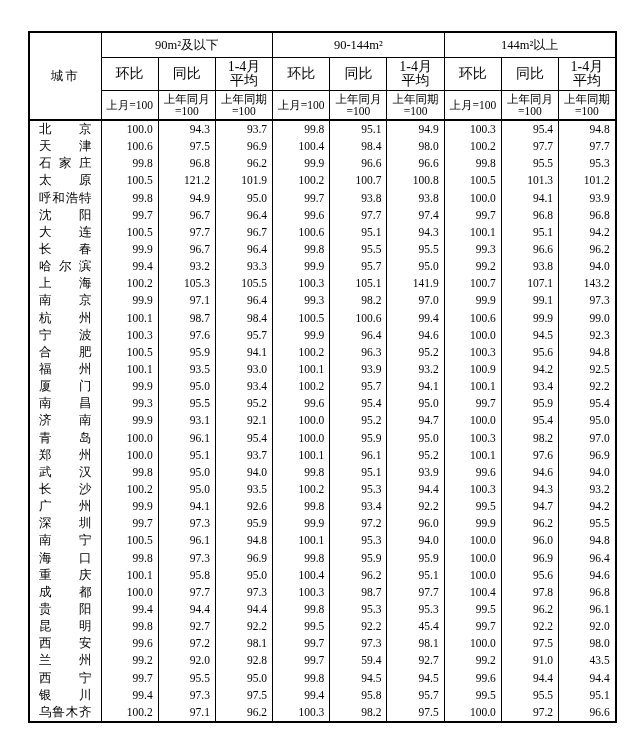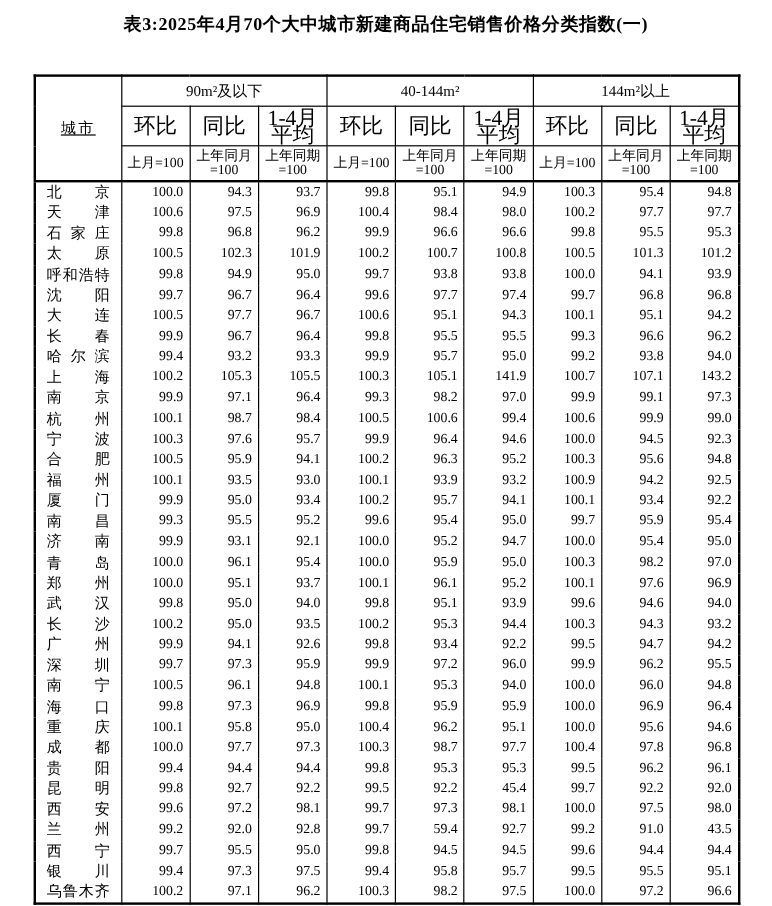--- a/index.html
+++ b/index.html
@@ -40,23 +40,23 @@
     border: 1px solid #000000;
     font-weight: normal;
     text-align: center;
     vertical-align: middle;
     white-space: pre-line;
     padding: 0;
     color: #000000;
   }
   thead { border-bottom: 2px solid #000000; }
   tr.h1 th { height: 24px; font-size: 12.5px; margin-left: 32px; }
-  tr.h2 th { height: 32px; font-size: 18px; line-height: 14px; }
+  tr.h2 th { height: 32px; font-size: 14px; line-height: 14px; }
   tr.h3 th { height: 28px; font-size: 11.5px; line-height: 12.5px; }
-  th.city-h { font-size: 13px; letter-spacing: 2px; text-decoration: underline; }
+  th.city-h { font-size: 13px; letter-spacing: 2px; }
 
   tbody td {
     border-left: 1px solid #000000;
     border-right: 1px solid #000000;
     border-top: none;
     border-bottom: none;
     height: 17.15px;
     padding: 0;
     vertical-align: middle;
     color: #000000;
@@ -72,40 +72,39 @@
     display: flex;
     justify-content: space-between;
     align-items: center;
     line-height: 17px;
   }
 </style>
 </head>
 <body>
 
 <div class="page">
-  <div class="title">表3:2025年4月70个大中城市新建商品住宅销售价格分类指数(一)</div>
 
   <table class="idx">
     <colgroup>
       <col class="c-city">
       <col class="c-val">
         <col class="c-val">
         <col class="c-val">
       <col class="c-val">
         <col class="c-val">
         <col class="c-val">
       <col class="c-val">
         <col class="c-val">
         <col class="c-val">
     </colgroup>
     <thead>
       <tr class="h1">
         <th class="city-h" rowspan="3">城市</th>
         <th colspan="3">90m²及以下</th>
-        <th colspan="3">40-144m²</th>
+        <th colspan="3">90-144m²</th>
         <th colspan="3">144m²以上</th>
       </tr>
       <tr class="h2">
         <th>环比</th>
         <th>同比</th>
         <th>1-4月
 平均</th>
         <th>环比</th>
         <th>同比</th>
         <th>1-4月
@@ -187,21 +186,21 @@
           <td class="num">95.3</td>
         </tr>
         <tr>
           <td class="city">
             <div class="city-inner">
               <span>太</span>
               <span>原</span>
             </div>
           </td>
           <td class="num">100.5</td>
-          <td class="num">102.3</td>
+          <td class="num">121.2</td>
           <td class="num">101.9</td>
           <td class="num">100.2</td>
           <td class="num">100.7</td>
           <td class="num">100.8</td>
           <td class="num">100.5</td>
           <td class="num">101.3</td>
           <td class="num">101.2</td>
         </tr>
         <tr>
           <td class="city">

